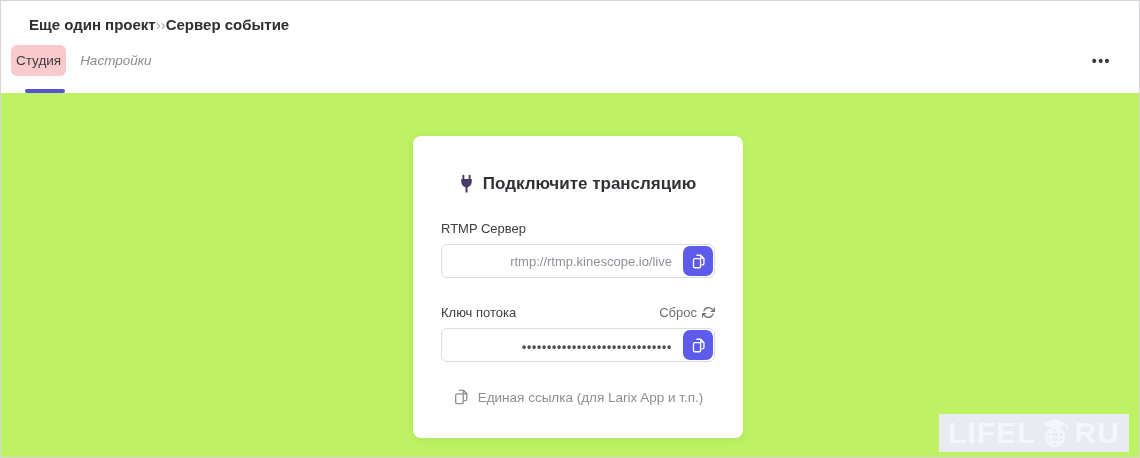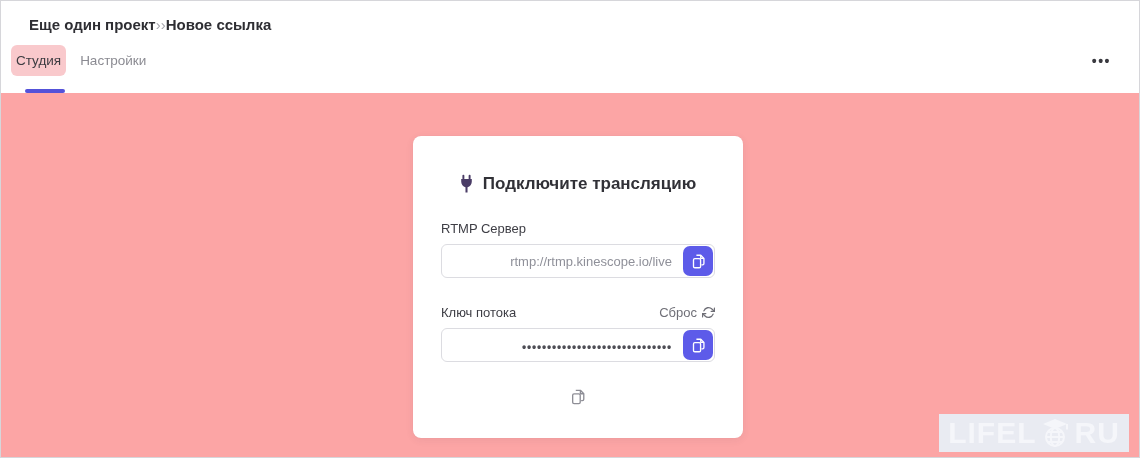--- a/index.html
+++ b/index.html
@@ -27,21 +27,21 @@
   .tabs-row {
     display: flex; align-items: center;
     margin-top: 12px; padding: 0 28px 0 10px;
   }
   .tab {
     font-size: 13.5px; color: #8b8b92;
     padding: 8px 5px; border-radius: 6px;
     cursor: pointer; white-space: nowrap;
   }
   .tab.active { background: #f9c9cc; color: #3c3c41; font-weight: 400; }
-  .tab + .tab { margin-left: 9px; }
+  .tab + .tab { margin-left: 9px; font-style: italic; }
 
   .tab-underline {
     position: absolute; left: 24px; bottom: 0;
     width: 40px; height: 4px; border-radius: 2px;
     background: #5452d9;
   }
 
   .header-actions {
     margin-left: auto; display: flex; align-items: center; gap: 28px;
   }
@@ -50,21 +50,21 @@
     font-size: 14px; color: #3a3a40; cursor: pointer;
   }
   .more-btn {
     font-size: 14px; letter-spacing: 1.5px; font-weight: 700;
     color: #3a3a40; cursor: pointer; line-height: 1; padding: 4px 0;
   }
 
   
   .studio-body {
     position: relative;
-    height: 364px; background: #fca5a5;
+    height: 364px; background: #bef264;
     overflow: hidden;
   }
 
   .card {
     width: 330px; margin: 43px auto 0; transform: translateX(8px);
     background: #fff; border-radius: 8px;
     box-shadow: 0 2px 8px rgba(40,40,70,0.07), 0 0 1px rgba(0,0,0,0.06);
     padding: 38px 28px 32px;
   }
 
@@ -122,21 +122,21 @@
 </head>
 <body>
 
 <div class="page">
 
   <header class="header">
     <nav class="breadcrumb">
       <span class="crumb">Еще один проект</span>
       <span class="sep">›</span>
       <span class="sep">›</span>
-      <span class="crumb">Новое ссылка</span>
+      <span class="crumb">Сервер событие</span>
     </nav>
 
     <div class="tabs-row">
       <div class="tab active">Студия</div>
       <div class="tab">Настройки</div>
 
       <div class="header-actions">
         <div class="more-btn">
           <span>•••</span>
         </div>
@@ -205,20 +205,21 @@
       </div>
 
       <div class="single-link">
         <span class="icon">
           <svg width="16" height="18" viewBox="0 0 18 20" fill="none" stroke="#8e8e96" stroke-width="1.5" stroke-linejoin="round">
             <path d="M6.5 2.5 h5.2 l3.8 3.8 v6.2 a1.6 1.6 0 0 1 -1.6 1.6 h-1.4"></path>
             <path d="M11.7 2.5 v3.8 h3.8"></path>
             <rect x="3" y="6.5" width="8.5" height="11" rx="1.6" fill="#ffffff"></rect>
           </svg>
         </span>
+        <span>Единая ссылка (для Larix App и т.п.)</span>
       </div>
     </section>
 
     <div class="watermark">
       <span>LIFEL</span>
       <span class="icon">
         <svg width="30" height="32" viewBox="0 0 30 32" fill="none" stroke="#f5f6fa" stroke-width="2">
           <circle cx="15" cy="20" r="9"></circle>
           <ellipse cx="15" cy="20" rx="4.2" ry="9"></ellipse>
           <line x1="6.2" y1="20" x2="23.8" y2="20"></line>

